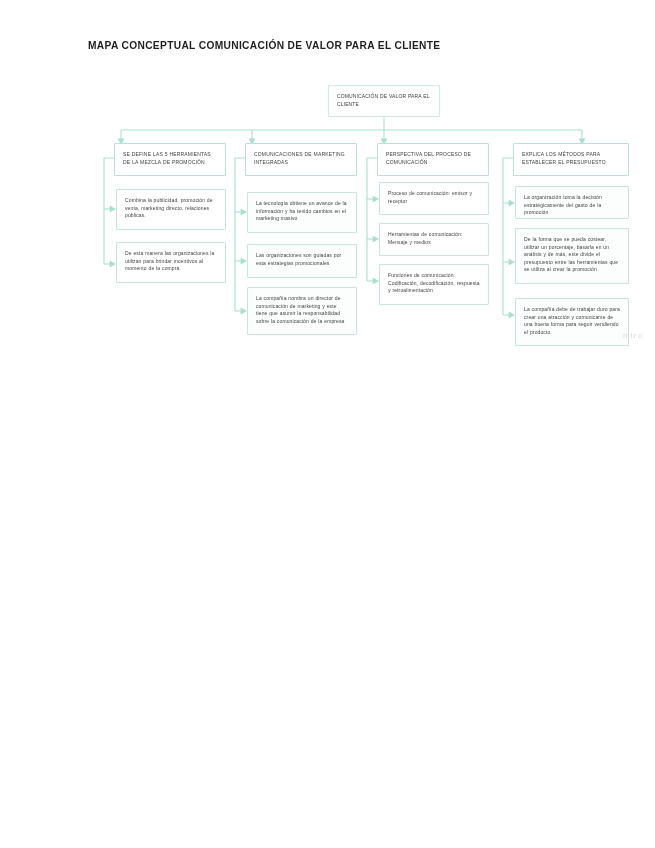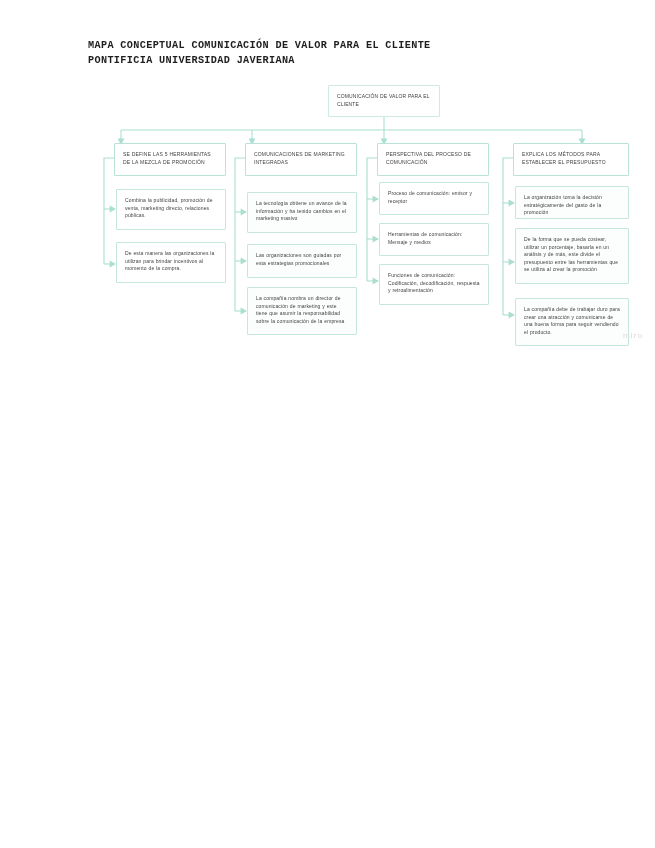--- a/index.html
+++ b/index.html
@@ -16,21 +16,20 @@
     font-family: "Liberation Sans", sans-serif;
     color: #3a3a3a;
   }
 
   
   #title-block {
     position: absolute;
     left: 88px;
     top: 38px;
     width: 420px;
-    font-family: Liberation Mono, monospace;
   }
   .title-line {
     font-size: 10.2px;
     font-weight: bold;
     letter-spacing: 0.35px;
     color: #1f1f1f;
     line-height: 15px;
     white-space: nowrap;
   }
 
@@ -91,21 +90,20 @@
     letter-spacing: 1.2px;
     color: #d9d9d9;
     font-family: "Liberation Sans", sans-serif;
   }
 </style>
 </head>
 <body>
 
 <div id="title-block">
   <div class="title-line">MAPA CONCEPTUAL COMUNICACIÓN DE VALOR PARA EL CLIENTE</div>
-  <div class="title-line">PONTIFICIA UNIVERSIDAD JAVERIANA</div>
 </div>
 
 <div id="diagram">
 
   <svg id="connector-layer" viewBox="0 0 655 848" width="655" height="848" xmlns="http://www.w3.org/2000/svg">
     <g fill="none" stroke="#a9ded1" stroke-width="1.1" stroke-linecap="butt">
 
       <path d="M384,117 L384,130"></path>
 
       <path d="M121,130 L582,130"></path>

